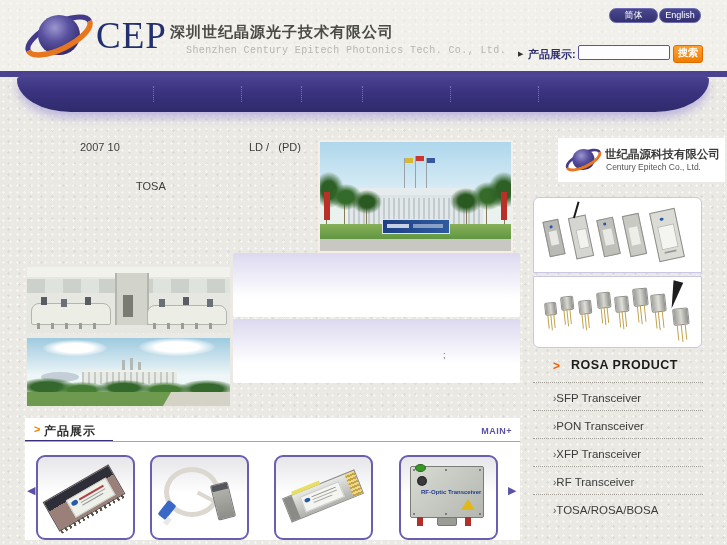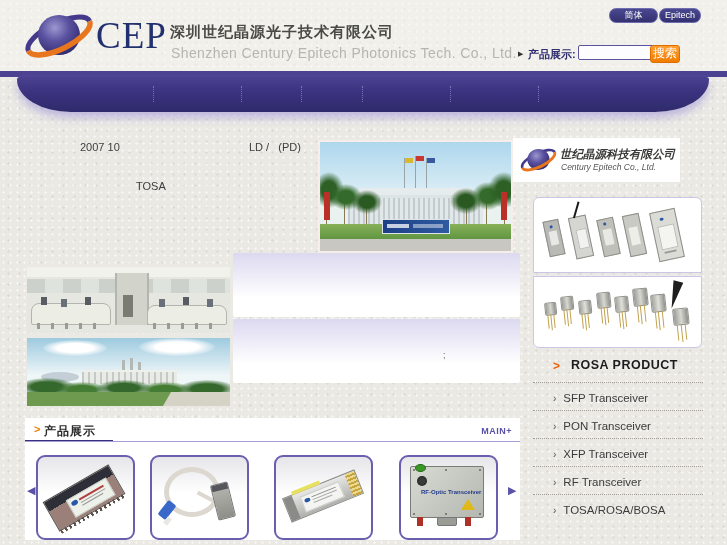--- a/index.html
+++ b/index.html
@@ -7,28 +7,28 @@
   #app{position:relative;width:727px;height:545px;overflow:hidden;margin:0 auto;
        background-color:#eae9e4;
        background-image:radial-gradient(rgba(255,255,255,.55) 1px,transparent 1.3px),
                         radial-gradient(rgba(185,185,175,.28) 1px,transparent 1.3px);
        background-size:7px 7px,11px 11px;background-position:0 0,3px 4px;}
   .abs{position:absolute;}
   
   .hdr-bg{left:0;top:0;width:727px;height:71px;background:rgba(246,245,241,.55);}
   .cep{left:96px;top:14px;font-family:"Liberation Serif",serif;font-size:37px;color:#22306f;letter-spacing:1px;}
   .cn-name{left:170px;top:23px;font-size:15px;font-weight:bold;color:#4a4a46;letter-spacing:1px;}
-  .en-name{left:171px;top:45px;font-size:14px;color:#b7b5b0;letter-spacing:.4px;}
+  .en-name{left:186px;top:45px;font-size:10px;color:#b7b5b0;letter-spacing:.4px;font-family:Liberation Mono, monospace;}
   .pill{top:8px;height:13px;line-height:13px;text-align:center;font-size:9px;color:#fff;
         background:linear-gradient(180deg,#4a4890,#333170);border:1px solid #6f6cb0;border-radius:7px;cursor:pointer;}
   .search-label{left:528px;top:47px;font-size:11px;font-weight:bold;color:#2e2d6e;}
   .search-pointer{left:518px;top:50px;font-size:7px;color:#333;}
   .search-input{left:578px;top:45px;width:86px;height:13px;border:1px solid #5b539e;background:#fdfdff;border-radius:2px;font-size:10px;padding:0 2px;}
-  .search-btn{left:650px;top:45px;width:28px;height:16px;background:linear-gradient(180deg,#ffa033,#f07d00);
-              border:1px solid #e06c00;border-radius:3px;color:#fff;font-size:12px;font-weight:normal;line-height:14px;text-align:center;cursor:pointer;}
+  .search-btn{left:673px;top:45px;width:28px;height:16px;background:linear-gradient(180deg,#ffa033,#f07d00);
+              border:1px solid #e06c00;border-radius:3px;color:#fff;font-size:10px;font-weight:bold;line-height:14px;text-align:center;cursor:pointer;}
   
   .stripe{left:0;top:71px;width:727px;height:6px;background:#4b4292;}
   .navbar{left:17px;top:77px;width:692px;height:35px;
           background:linear-gradient(180deg,#4a4190 0%,#3a327e 45%,#2f2a6c 100%);
           border-radius:3px 3px 60px 60px / 3px 3px 36px 36px;
           box-shadow:0 6px 9px rgba(168,158,216,.65);}
   .navsep{position:absolute;top:9px;height:16px;border-left:1px dotted #7a72b8;}
   
   .newstxt{font-size:11px;color:#3c3c3c;}
   .panel{width:287px;height:64px;background:linear-gradient(180deg,#dcd9f0 0%,#ffffff 70%);border-radius:2px;}
@@ -43,30 +43,30 @@
   .whitebox{left:25px;top:418px;width:495px;height:122px;background:#fff;}
   .show-title{left:19px;top:5px;font-size:12px;font-weight:bold;color:#2a2a2a;letter-spacing:1px;}
   .show-arrow{left:9px;top:5px;font-size:11px;font-weight:bold;color:#f07d00;}
   .more{right:8px;top:8px;font-size:9px;font-weight:bold;color:#5b51a5;letter-spacing:.5px;cursor:pointer;}
   .uline-dark{left:0;top:22px;width:88px;height:2px;background:#38307c;}
   .uline{left:0;top:23px;width:495px;height:1px;background:#a59dd6;}
   .card{top:37px;width:95px;height:81px;background:linear-gradient(180deg,#e6e6ea 0%,#fff 45%);
         border:2px solid #6a5fae;border-radius:9px;overflow:hidden;cursor:pointer;}
   .car-arrow{top:66px;font-size:11px;color:#5a52a8;cursor:pointer;}
   
-  .sb-logo{left:513px;top:138px;width:167px;height:44px;background:#fff;font-style:italic;}
+  .sb-logo{left:558px;top:138px;width:167px;height:44px;background:#fff;}
   .sb-cn{left:47px;top:9px;font-size:11.5px;font-weight:bold;color:#3a3a38;}
   .sb-en{left:48px;top:24px;font-size:8.5px;color:#555;}
   .sb-box{left:533px;width:167px;background:#fff;border:1px solid #cbc6e6;overflow:hidden;}
   .mp-arrow{left:553px;top:359px;font-size:12px;font-weight:bold;color:#f25c05;}
   .mp-title{left:571px;top:358px;font-size:12.5px;font-weight:bold;color:#1c1c1c;letter-spacing:.5px;}
   .menu{left:533px;top:382px;width:170px;}
   .mrow{height:27px;border-top:1px dotted #a09e96;line-height:27px;cursor:pointer;}
   .mrow .b{margin-left:20px;font-size:10px;color:#555;}
-  .mrow .t{margin-left:7px;font-size:11.5px;color:#3c3c3c;}
+  .mrow .t{font-size:11.5px;color:#3c3c3c;}
   
   .mod{position:absolute;border:1px solid #8e8e8a;}
   .pin{position:absolute;width:1px;background:#c2a24e;}
 </style>
 </head>
 <body>
 
 <div id="app">
 
   <div class="abs hdr-bg"></div>
@@ -87,21 +87,21 @@
       <g transform="rotate(-26 37 27)">
         <path d="M 3 27 A 34 13 0 0 0 71 27" fill="none" stroke="#e8761e" stroke-width="5.5"></path>
       </g>
     </svg>
   </div>
   <div class="abs cep">CEP</div>
   <div class="abs cn-name">深圳世纪晶源光子技术有限公司</div>
   <div class="abs en-name">Shenzhen Century Epitech Photonics Tech. Co., Ltd.</div>
 
   <div class="abs pill" style="left:609px;width:47px;">简体</div>
-  <div class="abs pill" style="left:659px;width:40px;">Epitech</div>
+  <div class="abs pill" style="left:659px;width:40px;">English</div>
 
   <span class="abs search-pointer">▶</span>
   <span class="abs search-label">产品展示:</span>
   <input class="abs search-input" value="" style="">
   <div class="abs search-btn">搜索</div>
 
   <div class="abs stripe"></div>
   <div class="abs navbar">
     <span class="navsep" style="left:136px"></span>
     <span class="navsep" style="left:224px"></span>

